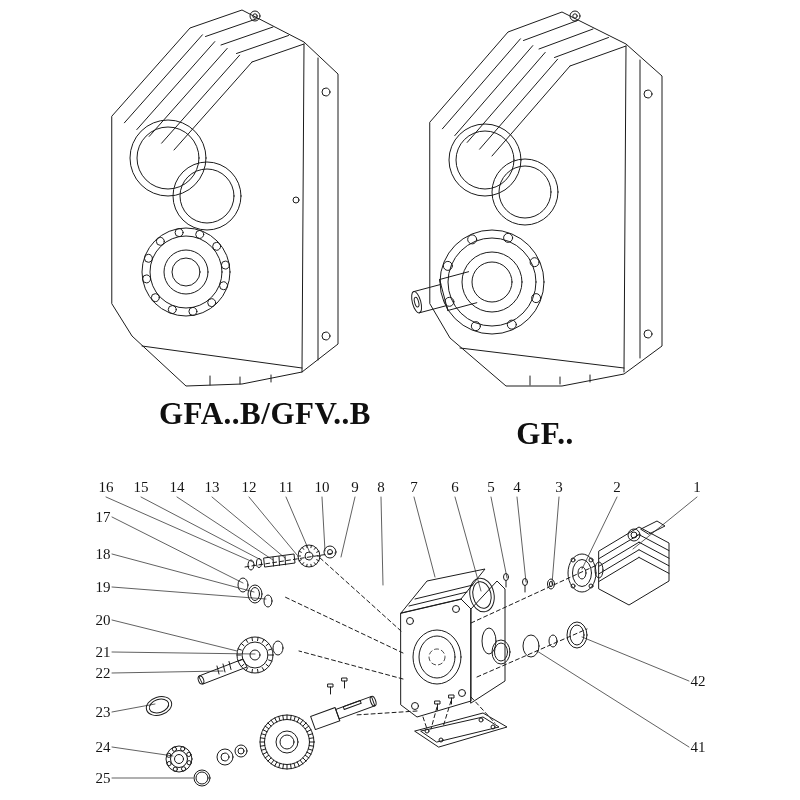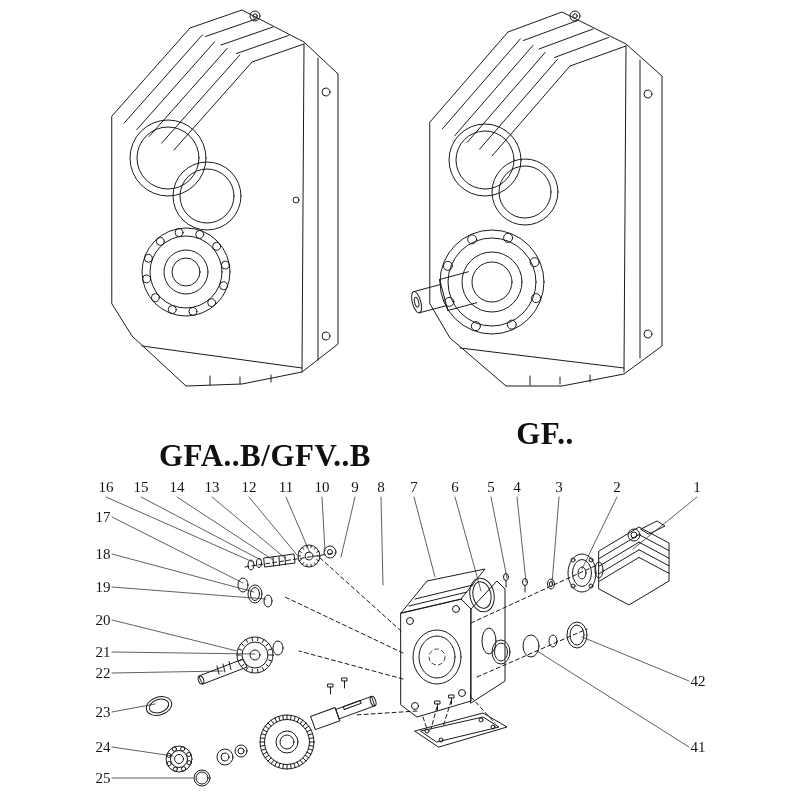--- a/index.html
+++ b/index.html
@@ -132,21 +132,21 @@
       <line x1="39.6" y1="275.5" x2="47.8" y2="306.5"></line>
       <ellipse cx="16.6" cy="298.2" rx="11" ry="4.2" transform="rotate(75 16.6 298.2)"></ellipse>
       <ellipse cx="16.6" cy="298.2" rx="5" ry="2" transform="rotate(75 16.6 298.2)"></ellipse>
     </g>
     <g>
       <circle cx="248" cy="90" r="4"></circle>
       <circle cx="248" cy="330" r="4"></circle>
     </g>
   </svg>
 
-  <div class="model-label" style="left:100px;top:438px;width:330px">GFA..B/GFV..B</div>
+  <div class="model-label" style="left:100px;top:396px;width:330px">GFA..B/GFV..B</div>
   <div class="model-label" style="left:420px;top:416px;width:250px">GF..</div>
 
   <svg viewBox="0 0 630 335" style="left:85px;top:465px;width:630px;height:335px">
 
     <g class="leader">
       <line x1="21" y1="32" x2="168" y2="97"></line>
       <line x1="56" y1="32" x2="176" y2="95"></line>
       <line x1="92" y1="32" x2="188" y2="95"></line>
       <line x1="127" y1="32" x2="200" y2="93"></line>
       <line x1="164" y1="32" x2="212" y2="90"></line>

